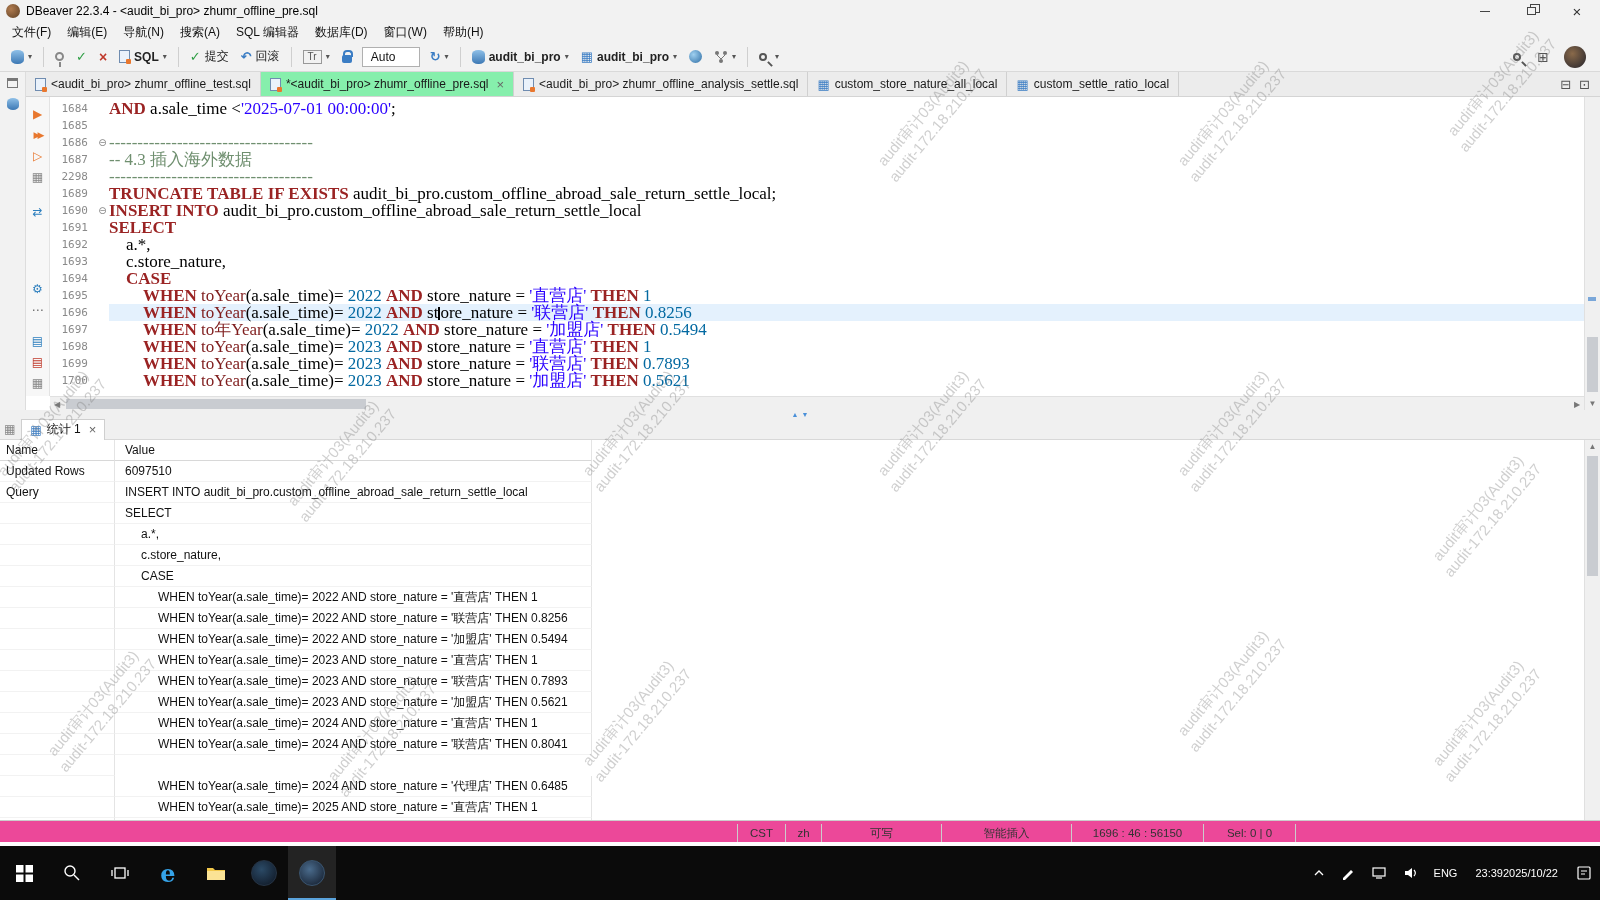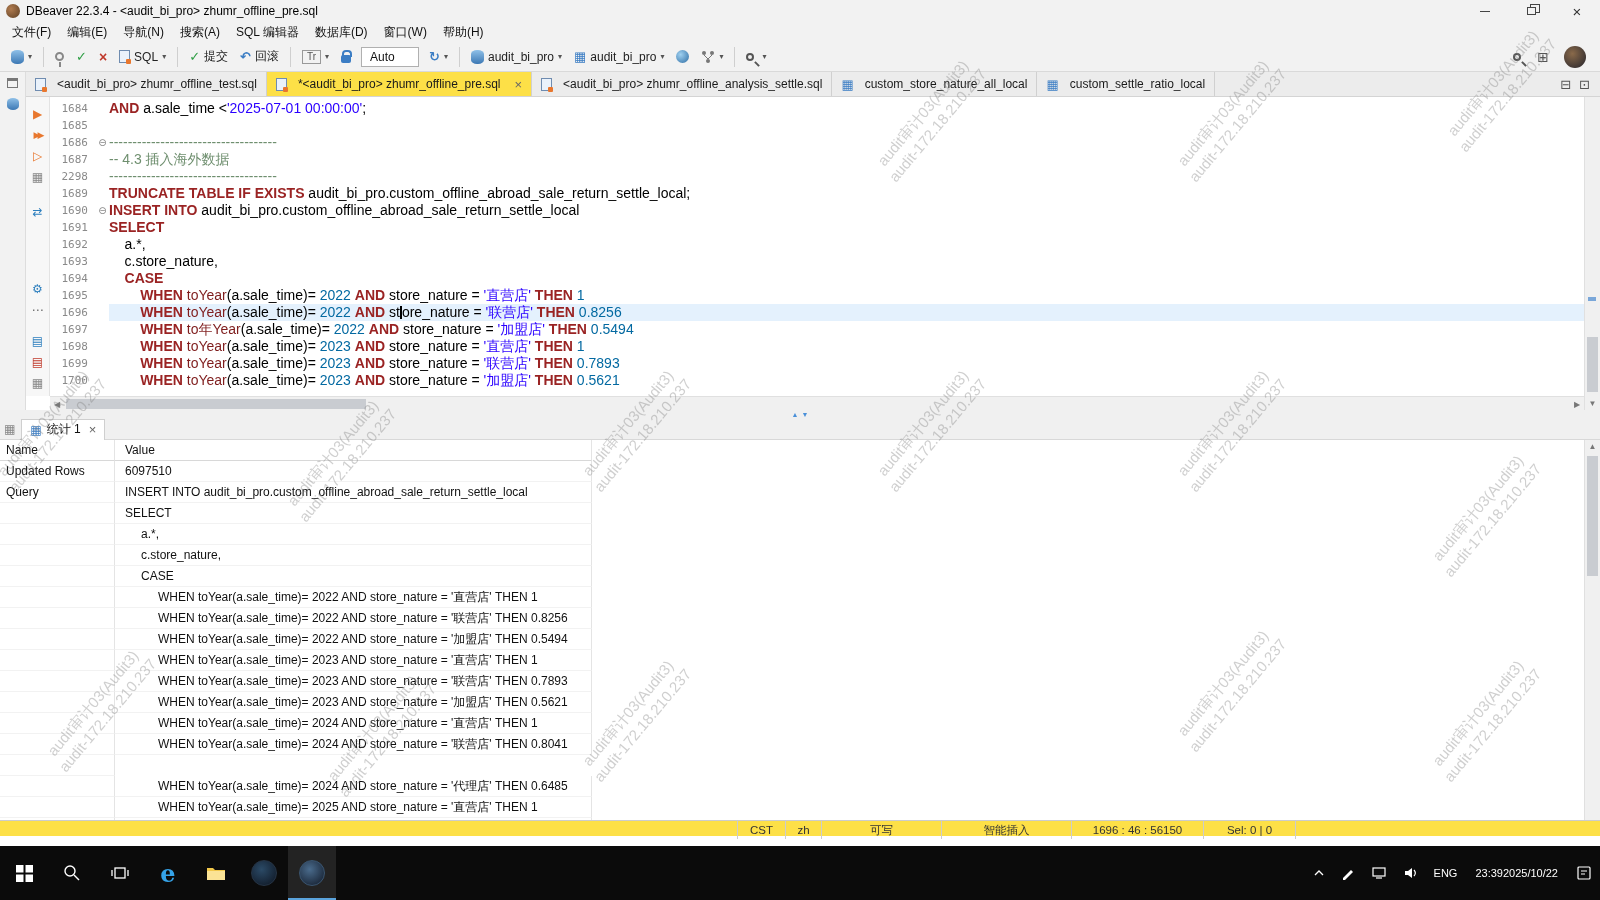--- a/index.html
+++ b/index.html
@@ -16,21 +16,21 @@
 .ic-max{width:9px;height:8px;border:1px solid #444;position:relative;background:#f2f2f2}
 .ic-max::before{content:"";position:absolute;left:2px;top:-4px;width:8px;height:7px;border:1px solid #444;z-index:-1}
 
 
 .menubar{position:absolute;top:22px;left:0;right:0;height:20px;background:#f2f2f2;display:flex;align-items:center;padding-left:4px;z-index:10}
 .menu-item{padding:2px 8px;color:#111;white-space:nowrap}
 
 
 .toolbar{position:absolute;top:42px;left:0;right:0;height:30px;background:#f2f2f2;border-bottom:1px solid #d9d9d9;display:flex;align-items:center;gap:2px;padding:0 6px;z-index:10}
 .tbtn{display:flex;align-items:center;gap:4px;height:24px;padding:0 5px;font-size:12px;color:#222;white-space:nowrap}
-.tbold{font-weight:normal}
+.tbold{font-weight:bold}
 .caret{font-size:8px;color:#555}
 .tsep{width:1px;height:20px;background:#cfcfcf;margin:0 4px}
 .tspacer{flex:1}
 .auto-box{width:58px;height:20px;border:1px solid #b0b0b0;background:#fff;display:flex;align-items:center;padding-left:8px;font-size:12px;margin:0 3px}
 .db-cyl{width:13px;height:14px;background:linear-gradient(#8fc0e8,#3c78b4);border-radius:6px/4px;display:inline-block;flex:none}
 .db-cyl.sm{width:12px;height:12px}
 .pin{width:9px;height:9px;border:2px solid #888;border-radius:50%;position:relative;display:inline-block}
 .pin::after{content:"";position:absolute;left:2px;top:8px;width:2px;height:5px;background:#888}
 .chk{color:#2e9e44;font-weight:bold;font-size:13px}
 .xx{color:#c0392b;font-weight:bold;font-size:14px}
@@ -44,38 +44,38 @@
 .mag{width:8px;height:8px;border:2px solid #555;border-radius:50%;position:relative;display:inline-block;margin-right:4px}
 .mag::after{content:"";position:absolute;width:6px;height:2px;background:#555;transform:rotate(45deg);left:6px;top:8px}
 .persp{color:#555;font-size:14px}
 .beaver{width:22px;height:22px;border-radius:50%;background:radial-gradient(circle at 38% 35%,#8a6a4a,#23232c);display:inline-block;margin:0 8px;flex:none}
 .page{width:11px;height:13px;background:#eaf2fb;border:1px solid #6f8cb0;display:inline-block;position:relative;flex:none}
 .page::after{content:"";position:absolute;right:-2px;bottom:-2px;width:5px;height:5px;background:#e8772e;border-radius:1px}
 
 
 .tabbar{position:absolute;top:72px;left:26px;right:0;height:25px;background:#ececec;display:flex;align-items:stretch;border-bottom:1px solid #d4d4d4;z-index:9}
 .tabs{display:flex;align-items:stretch}
-.tab{display:flex;align-items:center;gap:11px;padding:0 9px;border-right:1px solid #d0d0d0;background:#ececec;color:#1a1a1a;white-space:nowrap;font-size:12px}
-.tab.active{background:#fde047}
+.tab{display:flex;align-items:center;gap:5px;padding:0 9px;border-right:1px solid #d0d0d0;background:#ececec;color:#1a1a1a;white-space:nowrap;font-size:12px}
+.tab.active{background:#86efac}
 .tab-close{color:#666;font-size:13px;margin-left:3px}
 .tab-right{margin-left:auto;display:flex;align-items:center;gap:8px;padding-right:10px;color:#555;font-size:13px}
 
 
 .ministrip{position:absolute;top:72px;left:0;width:26px;height:338px;background:#f2f2f2;border-right:1px solid #ddd;display:flex;flex-direction:column;align-items:center;padding-top:6px;gap:10px;z-index:8}
 .ms-win{width:11px;height:10px;border:1px solid #777;border-top:3px solid #777}
 .lefttools{position:absolute;top:97px;left:26px;width:24px;height:299px;background:#f7f7f7;border-right:1px solid #e3e3e3;display:flex;flex-direction:column;align-items:center;padding-top:6px;z-index:8}
 .ltool{height:21px;display:flex;align-items:center;justify-content:center;font-size:12px;width:100%}
 .ltool.dbl{letter-spacing:-3px;font-size:9px}
 
 
 .editor{position:absolute;top:97px;left:50px;right:16px;height:299px;background:#fff;overflow:hidden;padding-top:3px;z-index:5}
 .code-row{display:flex;height:17px;align-items:center}
 .lnum{width:46px;text-align:right;padding-right:8px;color:#8a8a8a;font-size:11px;flex:none;font-family:"DejaVu Sans Mono","Liberation Mono",monospace}
 .fold{width:13px;color:#888;font-size:10px;flex:none;text-align:center}
-.ctext{flex:1;white-space:pre;font-size:14px;line-height:17px;font-family:Liberation Sans, sans-serif}
+.ctext{flex:1;white-space:pre;font-size:17px;line-height:17px;font-family:Liberation Serif, serif}
 .code-row.current .ctext{background:#e4f1fd}
 .cursor{display:inline-block;width:2px;height:13px;background:#000;vertical-align:-2px}
 .tk-kw{color:#9a2323;font-weight:bold}
 .tk-str{color:#2a00ff}
 .tk-num{color:#0369a1}
 .tk-fn{color:#7f1d1d}
 .tk-cm{color:#6f8f6f}
 .tk-pl{color:#000}
 
 
@@ -102,21 +102,21 @@
 .rhead,.rrow{display:flex;height:21px;line-height:20px}
 .rhead .cell-name,.rhead .cell-value{border-bottom:1px solid #d8d8d8}
 .cell-name{width:115px;padding-left:6px;border-right:1px solid #e4e4e4;flex:none;overflow:hidden}
 .cell-value{width:477px;padding-left:10px;border-right:1px solid #e4e4e4;flex:none;white-space:nowrap;overflow:hidden}
 .rrow .cell-name,.rrow .cell-value{border-bottom:1px solid #f2f2f2}
 .cell-value.ind1{padding-left:26px}
 .cell-value.ind2{padding-left:43px}
 .res-vscroll{top:22px;right:0;bottom:0;position:absolute}
 
 
-.statusbar{position:absolute;top:820px;left:0;right:0;height:16px;background:#fde047;border-top:1px solid #ccc;display:flex;align-items:flex-start;font-size:11.5px;color:#333;z-index:10}
+.statusbar{position:absolute;top:820px;left:0;right:0;height:22px;background:#ec4899;border-top:1px solid #ccc;display:flex;align-items:flex-end;font-size:11.5px;color:#333;z-index:10}
 .sb-spacer{flex:1}
 .sb-item{height:18px;display:flex;align-items:center;justify-content:center;border-left:1px solid #ccc;padding:0 4px}
 .sb-item.tz{width:48px}.sb-item.lang{width:36px}.sb-item.wr{width:120px}
 .sb-item.ins{width:130px}.sb-item.pos{width:132px}.sb-item.sel{width:92px}
 .sb-end{width:305px;height:18px;border-left:1px solid #ccc}
 
 
 .taskbar{position:absolute;top:846px;left:0;right:0;height:54px;background:#0b0b0b;display:flex;align-items:stretch;color:#fff;z-index:40}
 .tb-item{width:48px;display:flex;align-items:center;justify-content:center}
 .tb-item.active{background:rgba(255,255,255,.10);box-shadow:inset 0 -2px 0 #5aa3dc}

